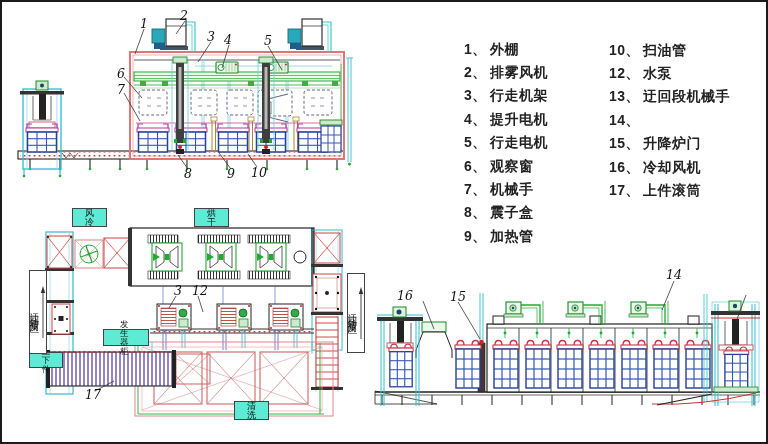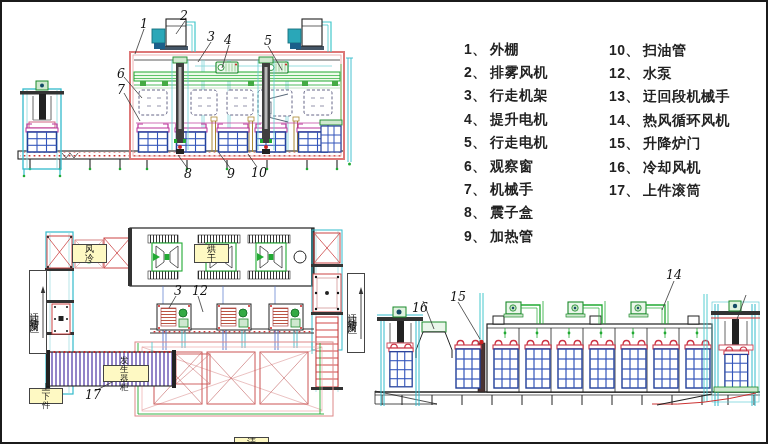--- a/index.html
+++ b/index.html
@@ -2,23 +2,23 @@
 <html><head>
 <meta charset="utf-8">
 <style>
   html,body{margin:0;padding:0;background:#fff;}
   #stage{position:relative;width:768px;height:444px;background:#fff;border:2px solid #1b1b1b;
          box-sizing:border-box;overflow:hidden;font-family:"Liberation Sans","DejaVu Sans",sans-serif;}
   #linework{position:absolute;left:0;top:0;}
   .overlay{position:absolute;left:0;top:0;width:768px;height:444px;}
   .callout{position:absolute;font-family:"DejaVu Serif",serif;font-style:italic;
            font-size:12.5px;color:#111;line-height:12px;text-align:center;}
-  .hlabel{position:absolute;border:1px solid #444;background:#fef9c3;display:flex;flex-direction:column;
+  .hlabel{position:absolute;border:1px solid #444;background:#5eead4;display:flex;flex-direction:column;
           align-items:center;justify-content:center;font-size:9px;color:#111;line-height:9px;
-          box-sizing:border-box;padding:1px 16px;margin-top:36px;}
+          box-sizing:border-box;padding:1px 16px;}
   .hlabel.noarrow{font-size:8.5px;}
   .vlabel{position:absolute;border:1px solid #444;background:#fff;display:flex;flex-direction:row;
           align-items:center;justify-content:center;box-sizing:border-box;padding:3px 0;}
   .vlabel .vtext{writing-mode:vertical-rl;font-size:9.5px;letter-spacing:3px;color:#111;line-height:9px;}
   #legend-col1,#legend-col2{position:absolute;}
   #legend-col1{left:462px;top:36px;}
   #legend-col2{left:607px;top:37px;}
   .legend-row{height:23.4px;display:flex;align-items:center;color:#222;
               font-size:14px;font-weight:600;letter-spacing:0.5px;white-space:nowrap;}
   .legend-num{display:inline-block;min-width:26px;}
@@ -556,21 +556,21 @@
   <div class="callout" style="left:112px;top:66px;width:14px;">6</div>
   <div class="callout" style="left:112px;top:82px;width:14px;">7</div>
   <div class="callout" style="left:179px;top:166px;width:14px;">8</div>
   <div class="callout" style="left:222px;top:166px;width:14px;">9</div>
   <div class="callout" style="left:248px;top:165px;width:18px;">10</div>
   <div class="callout" style="left:167px;top:283px;width:18px;">3</div>
   <div class="callout" style="left:189px;top:283px;width:18px;">12</div>
   <div class="callout" style="left:774px;top:280px;width:18px;">13</div>
   <div class="callout" style="left:663px;top:267px;width:18px;">14</div>
   <div class="callout" style="left:447px;top:289px;width:18px;">15</div>
-  <div class="callout" style="left:409px;top:288px;width:18px;margin-top:12px;">16</div>
+  <div class="callout" style="left:394px;top:288px;width:18px;">16</div>
   <div class="callout" style="left:82px;top:387px;width:18px;">17</div>
 
   <div class="hlabel" style="left:70px;top:206px;width:35px;height:19px;">
     <svg width="14" height="5" viewBox="0 0 14 5">
       <line x1="13" y1="2.5" x2="3" y2="2.5" stroke="#333" stroke-width="0.9"></line>
       <path d="M1,2.5 L6,0.5 L6,4.5 Z" fill="#333"></path>
     </svg>
     <span>风冷</span>
   </div>
   <div class="hlabel" style="left:192px;top:206px;width:35px;height:19px;">
@@ -654,21 +654,20 @@
     <div class="legend-row">
           <span class="legend-num">12、</span>
           <span>水泵</span>
         </div>
     <div class="legend-row">
           <span class="legend-num">13、</span>
           <span>迂回段机械手</span>
         </div>
     <div class="legend-row">
           <span class="legend-num">14、</span>
-          <span>热风循环风机</span>
         </div>
     <div class="legend-row">
           <span class="legend-num">15、</span>
           <span>升降炉门</span>
         </div>
     <div class="legend-row">
           <span class="legend-num">16、</span>
           <span>冷却风机</span>
         </div>
     <div class="legend-row">

